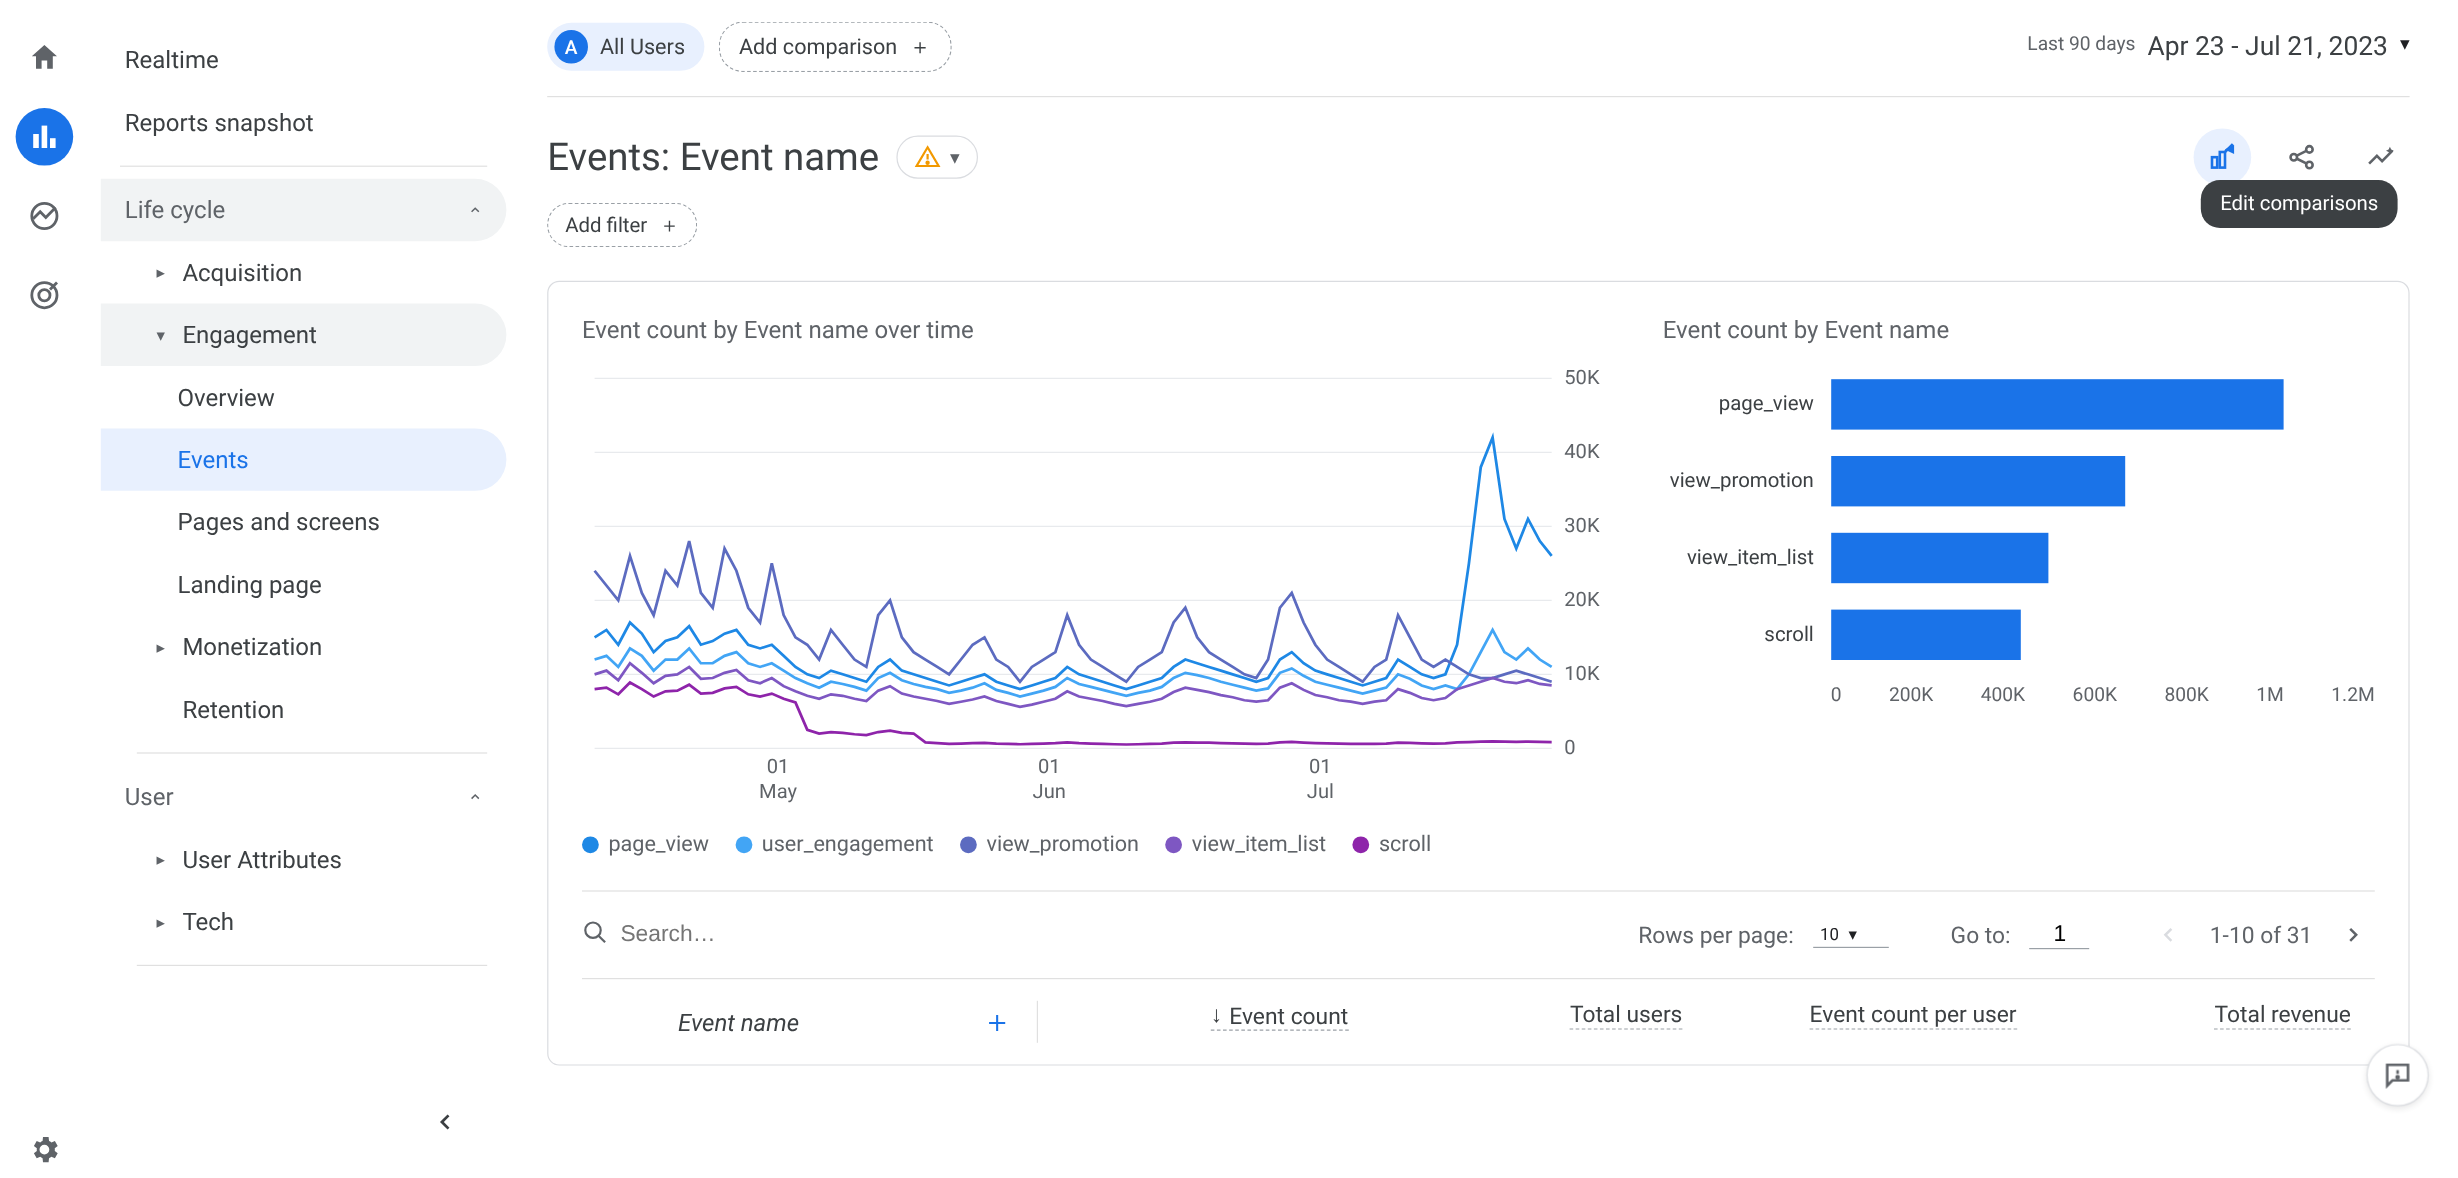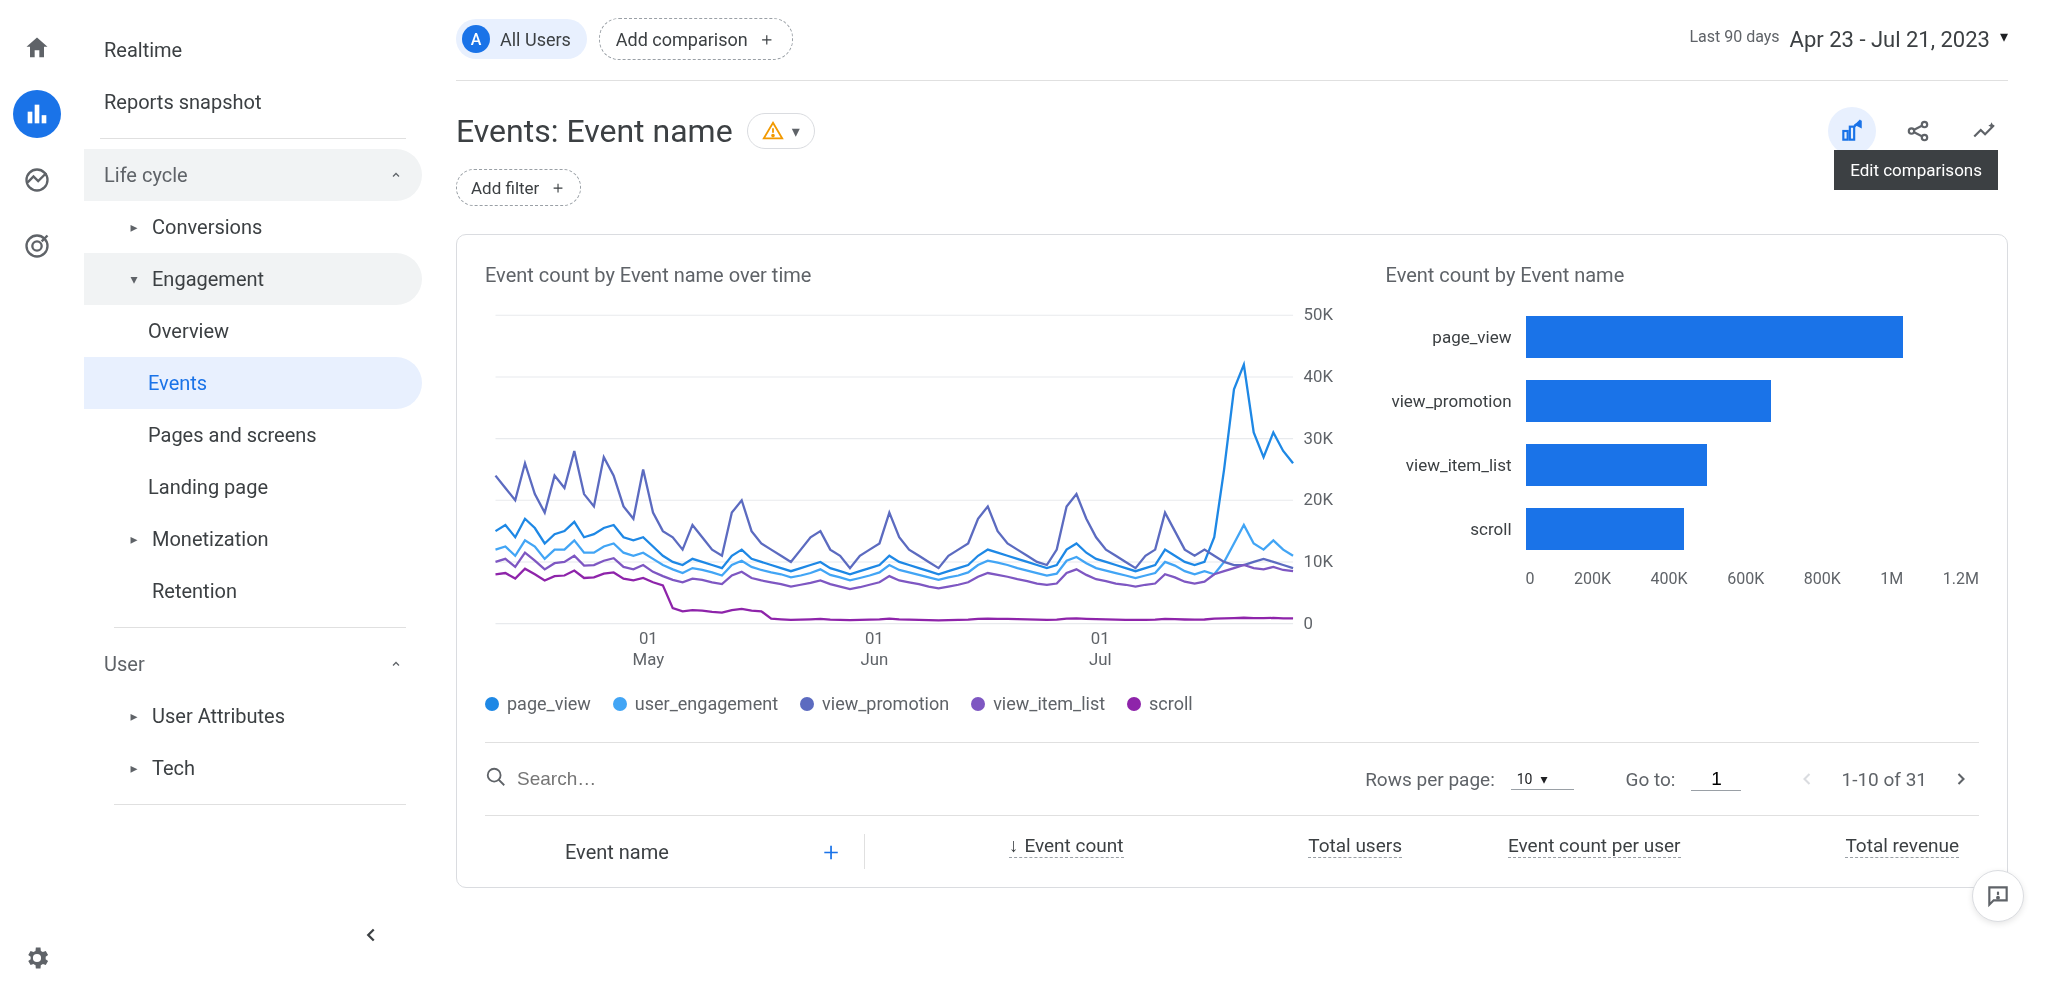--- a/index.html
+++ b/index.html
@@ -38,21 +38,21 @@
 .date-value { font-size: 22px; color: #3c4043; }
 .hr-full { border-top: 1px solid #e0e0e0; margin-top: 20px; }
 
 .title-row { display: flex; align-items: center; gap: 14px; margin-top: 26px; }
 .page-title { font-size: 32px; font-weight: 400; color: #3c4043; }
 .warn-badge { display: inline-flex; align-items: center; gap: 8px; border: 1px solid #dadce0; border-radius: 22px; padding: 6px 14px; cursor: pointer; }
 .title-actions { margin-left: auto; display: flex; align-items: center; gap: 18px; }
 .title-actions .icon-btn { width: 48px; height: 48px; border-radius: 50%; display: flex; align-items: center; justify-content: center; cursor: pointer; color: #5f6368; }
 .title-actions .icon-btn.active { background: #e8f0fe; color: #1a73e8; }
 .title-actions svg { width: 26px; height: 26px; }
-.tooltip { position: absolute; right: 50px; top: 150px; background: #3c4043; color: #fff; font-size: 17px; padding: 10px 16px; border-radius: 0; }
+.tooltip { position: absolute; right: 50px; top: 150px; background: #3c4043; color: #fff; font-size: 17px; padding: 10px 16px; border-radius: 16px; }
 
 .add-filter { display: inline-flex; align-items: center; gap: 10px; border: 1px dashed #9aa0a6; border-radius: 18px; padding: 6px 14px; font-size: 17px; color: #3c4043; cursor: pointer; margin-top: 14px; }
 
 
 .card { border: 1px solid #dadce0; border-radius: 10px; margin-top: 28px; padding: 28px 28px 0 28px; }
 .charts-row { display: flex; gap: 40px; }
 .chart-left { flex: 1.45; }
 .chart-right { flex: 1; }
 .chart-title { font-size: 20px; color: #5f6368; margin-bottom: 18px; }
 .linechart { position: relative; height: 370px; }
@@ -75,21 +75,21 @@
 .search-wrap input { border: none; outline: none; font-size: 19px; color: #5f6368; width: 300px; }
 .tc-label { font-size: 19px; color: #5f6368; }
 .tc-select { border: none; border-bottom: 1px solid #9aa0a6; font-size: 14px; padding: 2px 26px 2px 6px; position: relative; display: inline-flex; align-items: center; gap: 8px; }
 .tc-input { border: none; border-bottom: 1px solid #9aa0a6; font-size: 19px; width: 50px; text-align: center; outline: none; }
 .pager-btn { width: 36px; height: 36px; display: flex; align-items: center; justify-content: center; cursor: pointer; color: #5f6368; }
 .pager-btn.disabled { color: #dadce0; cursor: default; }
 
 
 .table-head { display: flex; border-top: 1px solid #e0e0e0; padding: 18px 0 18px 0; }
 .th-left { width: 380px; display: flex; align-items: center; justify-content: space-between; padding: 0 20px 0 80px; border-right: 1px solid #e0e0e0; }
-.th-left-label { font-size: 20px; color: #3c4043; }
+.th-left-label { font-size: 20px; color: #3c4043; font-style: italic; }
 .th-plus { color: #1a73e8; font-size: 26px; cursor: pointer; }
 .th-cols { flex: 1; display: flex; }
 .th-col-wrap { flex: 1; text-align: right; padding-right: 20px; }
 .th-col-inner { font-size: 19px; color: #3c4043; border-bottom: 1px dashed #9aa0a6; display: inline-flex; align-items: center; gap: 6px; }
 
 
 .feedback { position: fixed; right: 24px; bottom: 60px; width: 52px; height: 52px; border: 1px solid #dadce0; border-radius: 50%; background: #fff; display: flex; align-items: center; justify-content: center; cursor: pointer; box-shadow: 0 2px 6px rgba(0,0,0,0.1); }
 
 .axis-tick { font-size: 16px; fill: #5f6368; }
 .grid-line { stroke: #e8eaed; stroke-width: 1; }
@@ -144,21 +144,21 @@
     <div class="nav-item section-header active-section">
       <span>Life cycle</span>
       <span class="nav-caret">
         <svg width="16" height="16" viewBox="0 0 24 24" fill="none" stroke="#5f6368" stroke-width="2.5">
             <polyline points="6 15 12 9 18 15"></polyline>
           </svg>
       </span>
     </div>
     <div class="nav-item sub">
       <span class="nav-caret">▸</span>
-      <span>Conversions</span>
+      <span>Acquisition</span>
     </div>
     <div class="nav-item sub engagement">
       <span class="nav-caret">▾</span>
       <span>Engagement</span>
     </div>
     <div class="nav-item sub2">
         <span>Overview</span>
       </div>
     <div class="nav-item sub2 selected">
         <span>Events</span>

